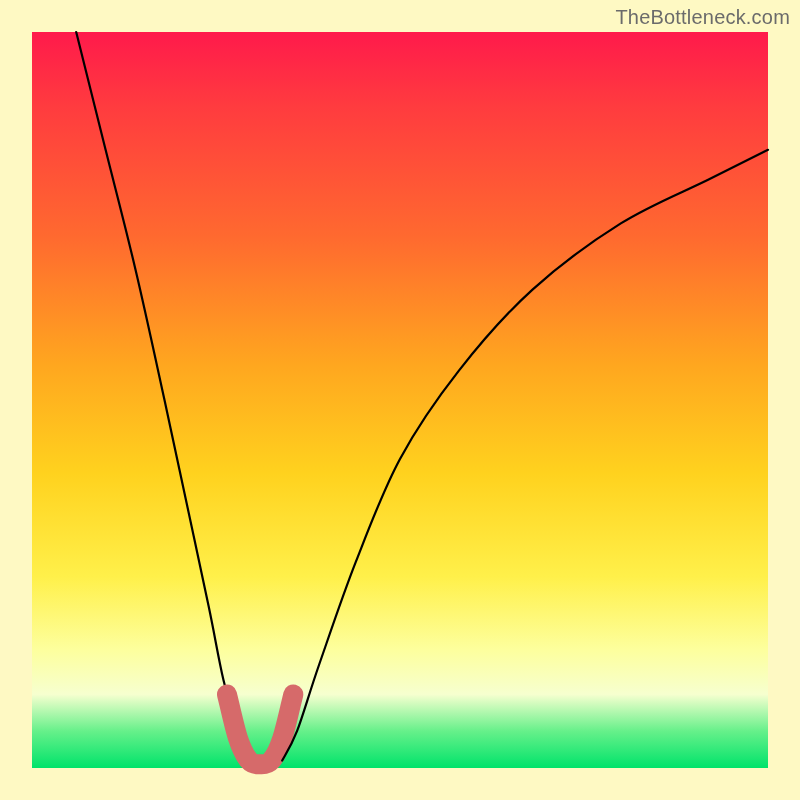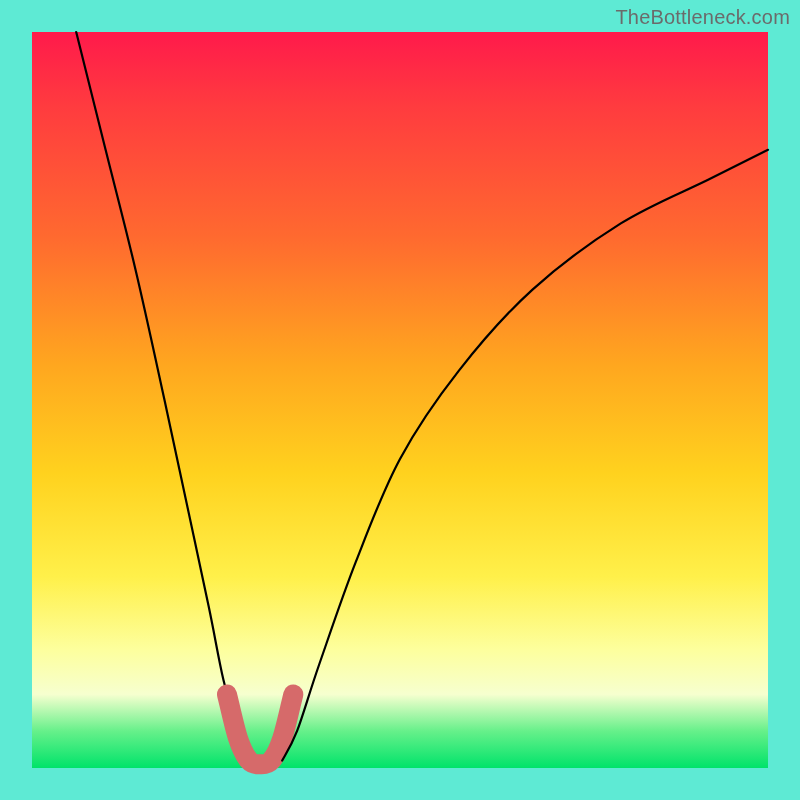--- a/index.html
+++ b/index.html
@@ -7,21 +7,21 @@
     padding: 0;
     width: 800px;
     height: 800px;
     background: #000;
     overflow: hidden;
     font-family: Arial, Helvetica, sans-serif;
   }
   .frame {
     position: absolute;
     inset: 0;
-    background: #5eead4;
+    background: #fef9c3;
     padding-left: 20px;
   }
   .plot-area {
     position: absolute;
     left: 32px;
     top: 32px;
     width: 736px;
     height: 736px;
     
     background: linear-gradient(

